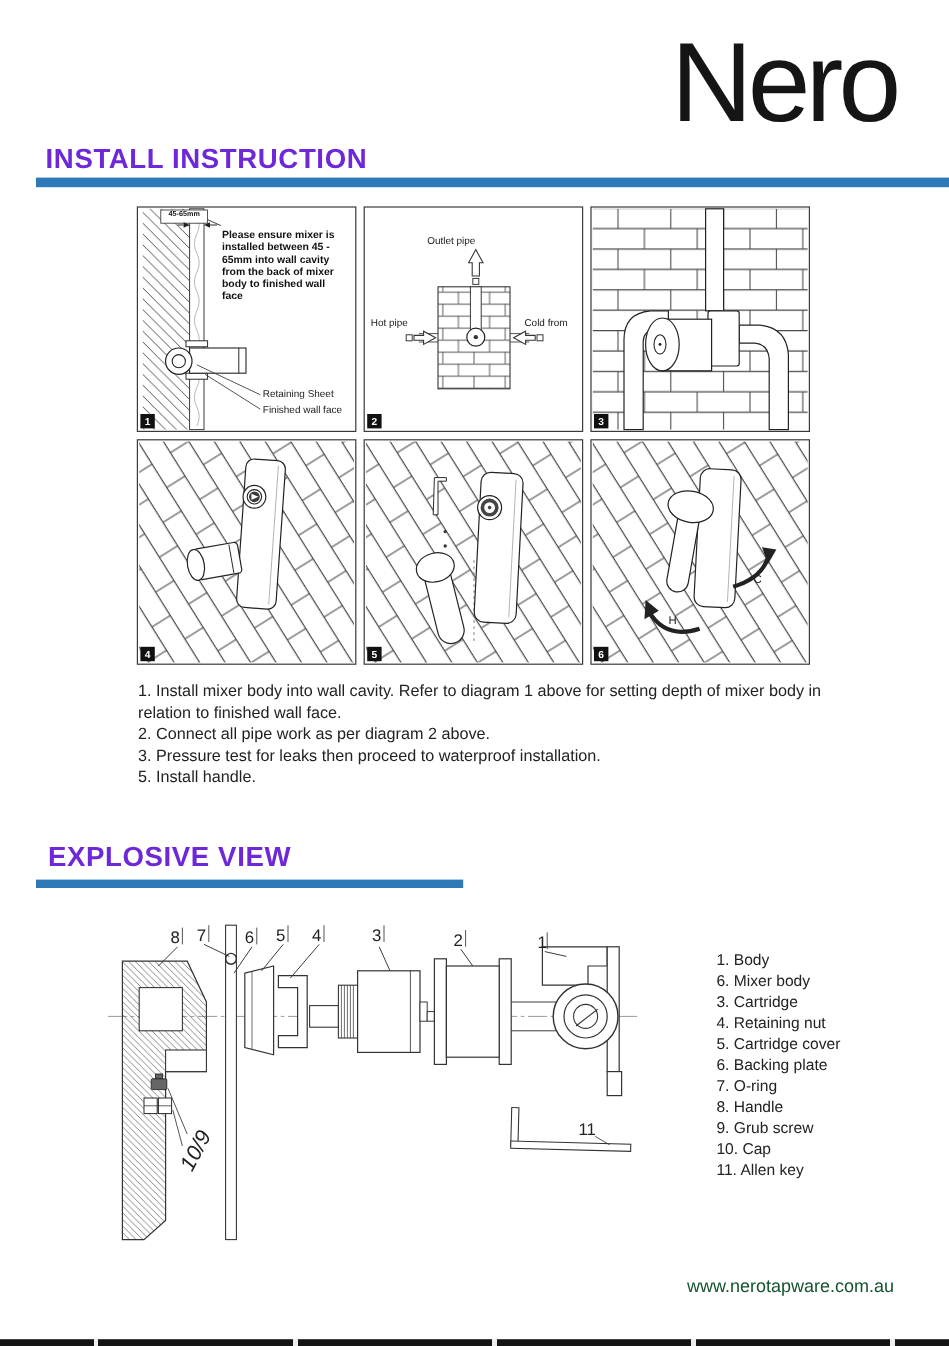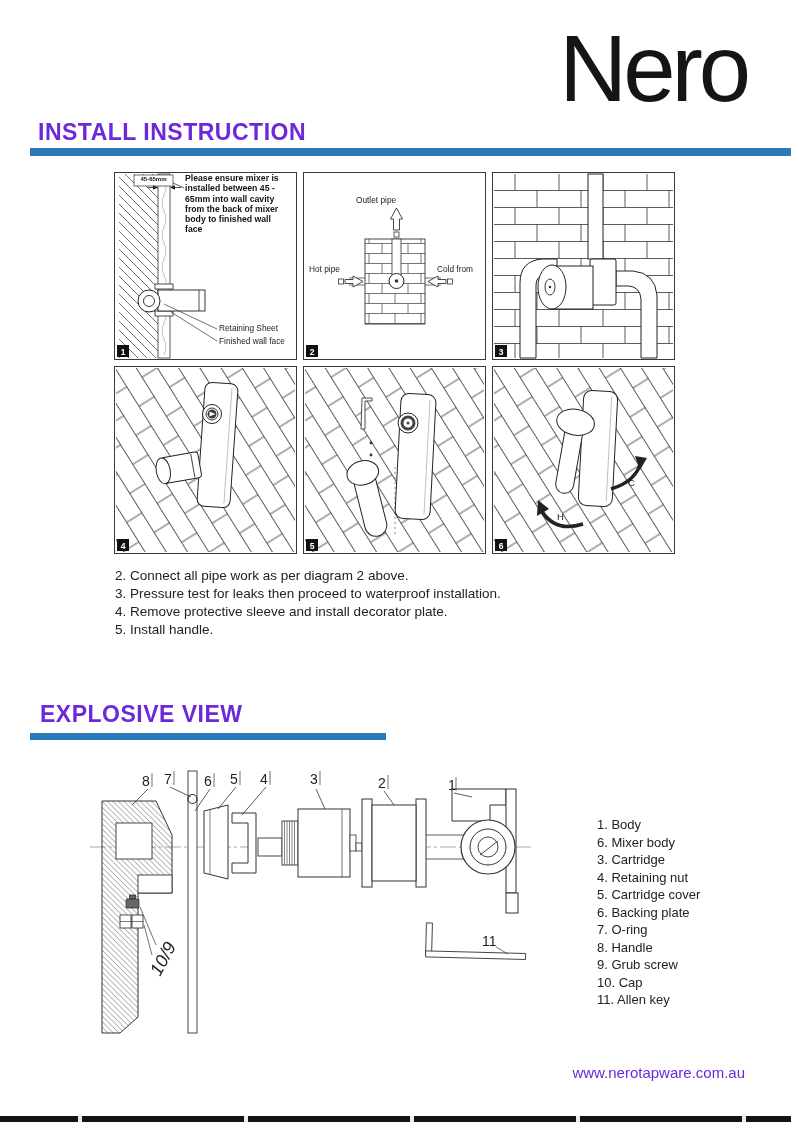--- a/index.html
+++ b/index.html
@@ -9,21 +9,21 @@
   .logo{font-size:94px;font-weight:400;letter-spacing:-4px;color:#151515;line-height:1;}
   .h1{font-size:23px;font-weight:bold;letter-spacing:.5px;color:#6d28d9;}
   .rule{background:#2e79b8;}
   .diag{position:absolute;width:183px;height:188px;border:1px solid #3a3a3a;background:#fff;box-sizing:border-box;}
   .diag svg{position:absolute;left:0;top:0;}
   .dlabel{position:absolute;font-size:8.3px;color:#222;white-space:nowrap;}
   .dnote{position:absolute;font-size:8.7px;font-weight:bold;line-height:1.18;color:#111;}
   .ddim{position:absolute;font-size:6px;font-weight:bold;text-align:center;color:#111;}
   .instr{font-size:13.5px;line-height:18px;color:#222;}
   .parts div{font-size:13px;line-height:17.5px;color:#222;}
-  .url{font-size:15px;color:#6d28d9;}
+  .url{font-size:15px;color:#14532d;}
   .footer{position:absolute;left:0;bottom:0;width:100%;height:6px;
     background:repeating-linear-gradient(90deg,#141414 0 78px,#ededed 78px 82px,#141414 82px 166px);}
   svg text{font-family:"Liberation Sans", sans-serif;}
 </style>
 </head>
 <body>
 
 <svg width="0" height="0" style="position:absolute">
   <defs>
     <pattern id="hatch1" width="9" height="9" patternUnits="userSpaceOnUse">
@@ -65,21 +65,21 @@
       <rect x="43" y="117" width="47" height="21" fill="#fff" stroke="#222" stroke-width="0.9"></rect>
       <line x1="84" y1="117" x2="84" y2="138" stroke="#222" stroke-width="0.8"></line>
       <circle cx="34" cy="128" r="11" fill="#fff" stroke="#222" stroke-width="1"></circle>
       <circle cx="34" cy="128" r="5.5" fill="#fff" stroke="#222" stroke-width="0.9"></circle>
       <line x1="102" y1="156" x2="49" y2="131" stroke="#333" stroke-width="0.7"></line>
       <line x1="102" y1="168" x2="56" y2="139" stroke="#333" stroke-width="0.7"></line>
       <rect x="2" y="172" width="12" height="12" fill="#111"></rect>
       <text x="8" y="181.5" text-anchor="middle" font-size="8.5" font-weight="bold" fill="#fff">1</text>
     </svg>
     <div class="ddim" style="left:20px;top:3px;width:37px;">45-65mm</div>
-    <div class="dnote" style="left:70px;top:0;width:101px;">Please ensure mixer is installed between 45 - 65mm into wall cavity from the back of mixer body to finished wall face</div>
+    <div class="dnote" style="left:70px;top:17px;width:101px;">Please ensure mixer is installed between 45 - 65mm into wall cavity from the back of mixer body to finished wall face</div>
     <div class="dlabel" style="left:104px;top:150px;">Retaining Sheet</div>
     <div class="dlabel" style="left:104px;top:163px;">Finished wall face</div>
   </div>
 
   <div class="diag" style="left:303px;top:172px;">
     <svg width="181" height="186" viewBox="0 0 181 186">
       <rect x="61" y="66" width="60" height="85" fill="url(#brickS)" stroke="#333" stroke-width="0.9"></rect>
       <rect x="88" y="66" width="9" height="37" fill="#fff" stroke="#333" stroke-width="0.8"></rect>
       <rect x="90" y="59" width="5" height="5" fill="#fff" stroke="#333" stroke-width="0.8"></rect>
       <polygon points="92.5,35 98.5,46 95.5,46 95.5,57 89.5,57 89.5,46 86.5,46" fill="#fff" stroke="#333" stroke-width="0.9"></polygon>
@@ -177,23 +177,23 @@
       <path d="M118,122 Q144,114 148,94" fill="none" stroke="#222" stroke-width="3.5"></path>
       <polygon points="142,89 154,91 147,103" fill="#222"></polygon>
       <text x="64" y="153" font-size="9.5" fill="#222">H</text>
       <text x="135" y="119" font-size="9.5" fill="#222">C</text>
       <rect x="2" y="172" width="12" height="12" fill="#111"></rect>
       <text x="8" y="181.5" text-anchor="middle" font-size="8.5" font-weight="bold" fill="#fff">6</text>
     </svg>
   </div>
 
   <div class="abs instr" style="left:115px;top:567px;width:600px;">
+    <div>1. Install mixer body into wall cavity. Refer to diagram 1 above for setting depth of mixer body in relation to finished wall face.</div>
     <div>2. Connect all pipe work as per diagram 2 above.</div>
     <div>3. Pressure test for leaks then proceed to waterproof installation.</div>
-    <div>4. Remove protective sleeve and install decorator plate.</div>
     <div>5. Install handle.</div>
   </div>
 
   <div class="abs h1" style="left:40px;top:701px;">EXPLOSIVE VIEW</div>
   <div class="abs rule" style="left:30px;top:733px;width:356px;height:7px;"></div>
 
   <div class="abs" style="left:60px;top:765px;width:480px;height:290px;">
     <svg width="480" height="290" viewBox="0 0 480 290">
       <line x1="30" y1="82" x2="472" y2="82" stroke="#888" stroke-width="0.7" stroke-dasharray="16 3 3 3"></line>
 
@@ -268,21 +268,21 @@
       <text x="144" y="21" font-size="14" fill="#222">6</text>
       <text x="170" y="19" font-size="14" fill="#222">5</text>
       <text x="200" y="19" font-size="14" fill="#222">4</text>
       <text x="250" y="19" font-size="14" fill="#222">3</text>
       <text x="318" y="23" font-size="14" fill="#222">2</text>
       <text x="388" y="25" font-size="14" fill="#222">1</text>
       <text x="422" y="181" font-size="14" fill="#222">11</text>
     </svg>
   </div>
 
-  <div class="abs parts" style="left:597px;top:791px;margin-top:25px;">
+  <div class="abs parts" style="left:597px;top:791px;">
     <div>1. Body</div>
     <div>6. Mixer body</div>
     <div>3. Cartridge</div>
     <div>4. Retaining nut</div>
     <div>5. Cartridge cover</div>
     <div>6. Backing plate</div>
     <div>7. O-ring</div>
     <div>8. Handle</div>
     <div>9. Grub screw</div>
     <div>10. Cap</div>

